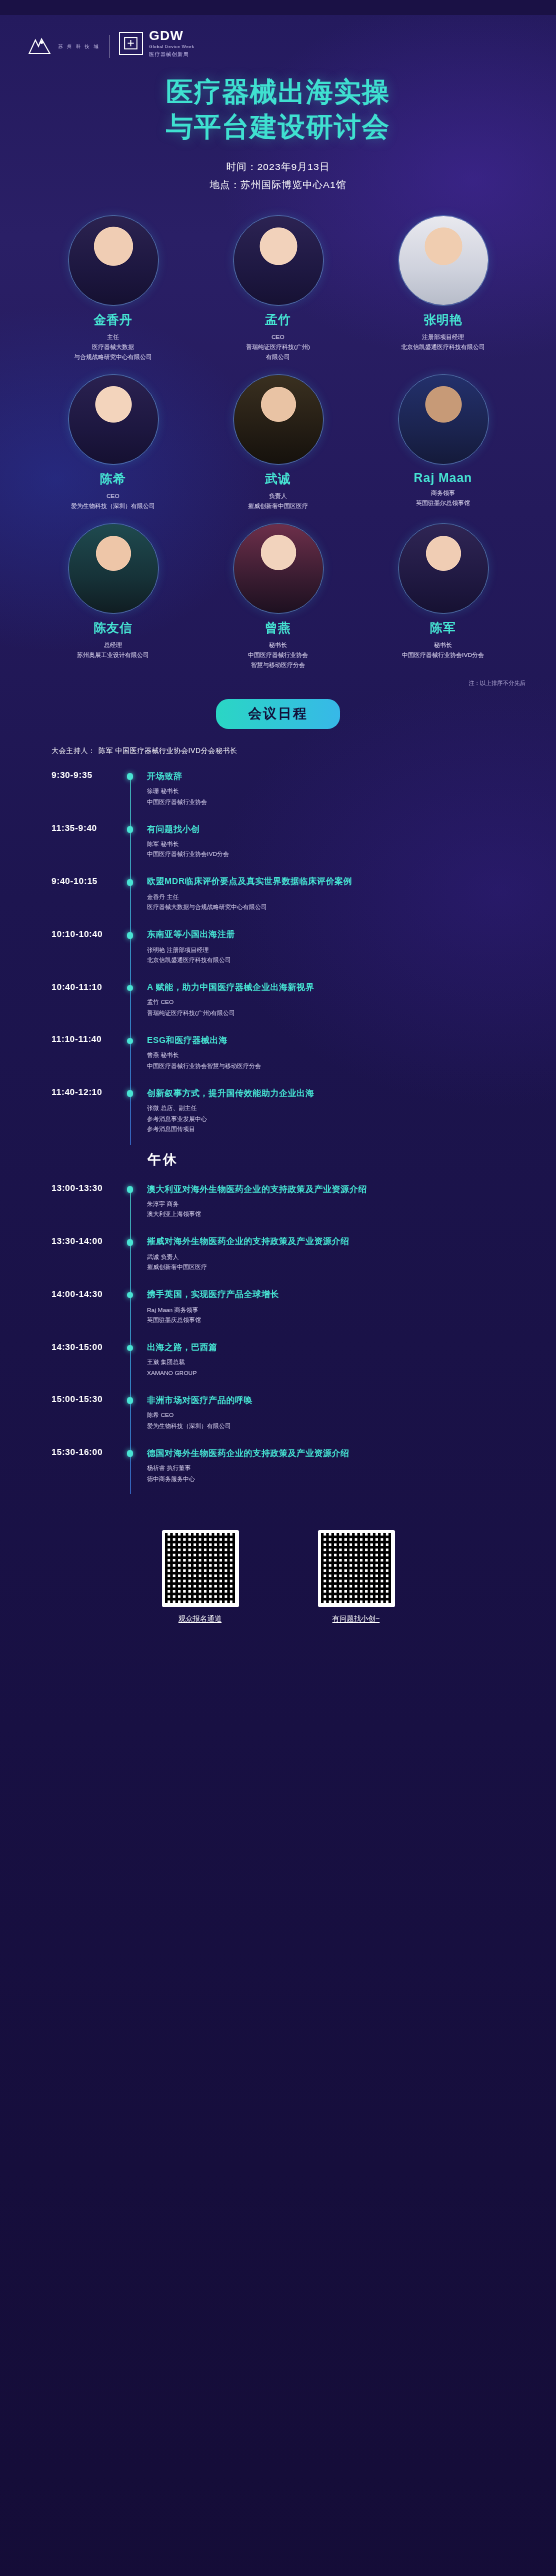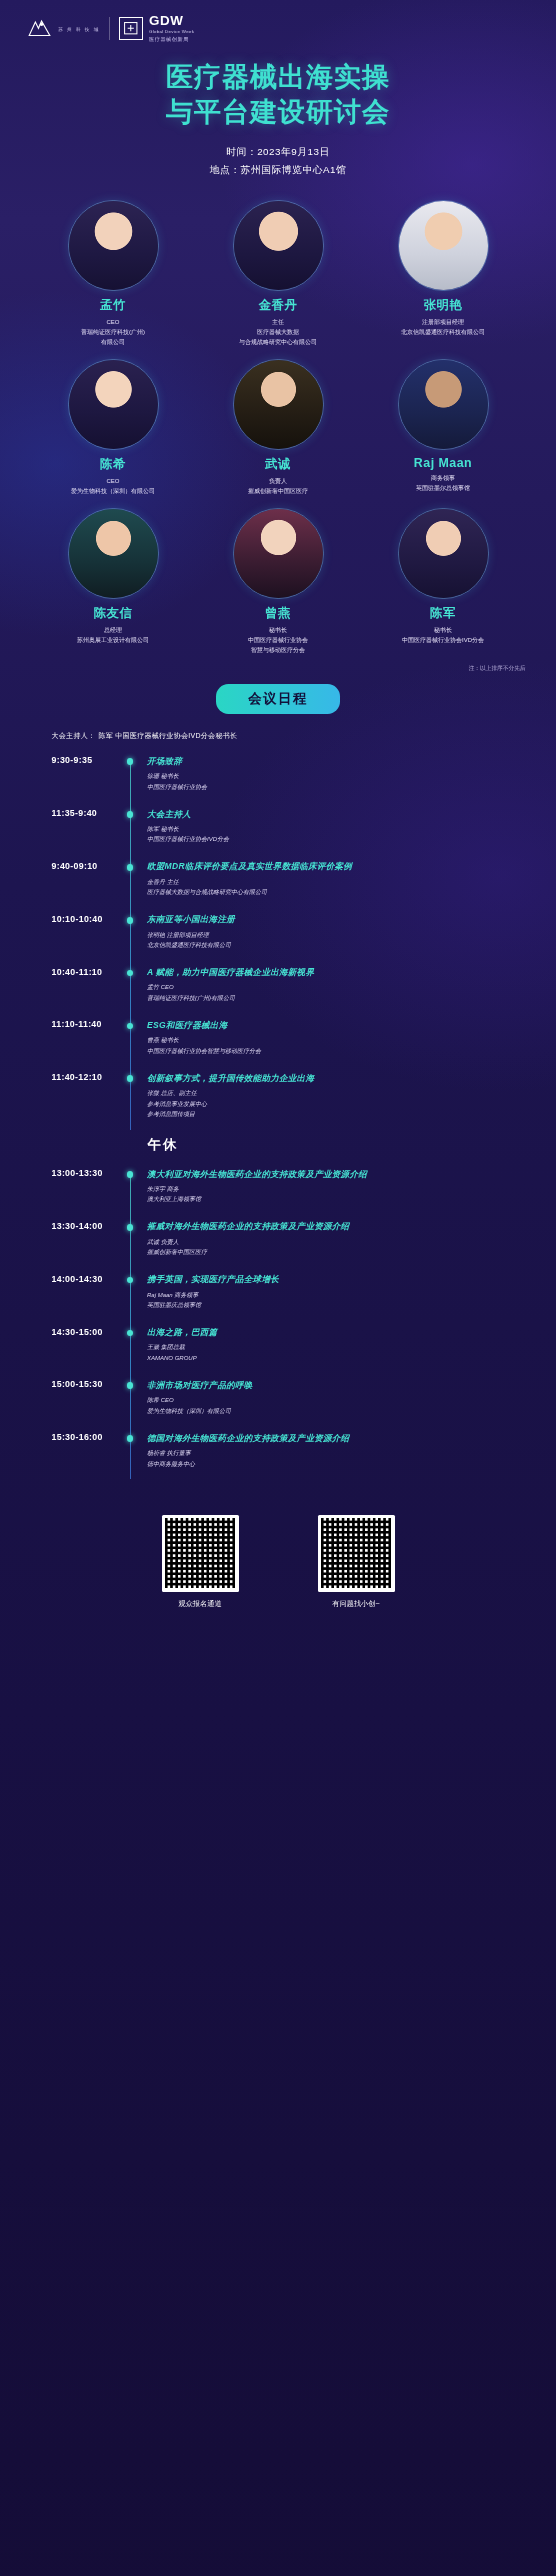--- a/index.html
+++ b/index.html
@@ -17,23 +17,24 @@
     background:
       radial-gradient(ellipse 361px 258px at 85% 165px, rgba(70,40,160,0.55), transparent 70%),
       radial-gradient(ellipse 309px 247px at 10% 464px, rgba(40,60,170,0.42), transparent 70%),
       radial-gradient(ellipse 412px 309px at 90% 876px, rgba(60,35,150,0.35), transparent 70%),
       linear-gradient(180deg, #241a5e 0%, #2a1f66 8%, #241a5c 18%, #1d1550 32%, #1a1248 48%, #181043 62%, #160e3c 78%, #140c36 100%);
   }
 
   
   .logo-bar {
     display: flex;
-    align-items: center;
+    align-items: flex-end;
     padding: 14.4px 0 0 25px;
     gap: 9.3px;
+    margin-top: 15px;
   }
   .logo-left { display: flex; align-items: center; gap: 5.2px; }
   .logo-mark {
     width: 28px; height: 24px;
     display: flex; align-items: center; justify-content: center;
   }
   .logo-cn {
     font-size: 4.6px; letter-spacing: 1.5px; color: #cfc8ee; margin-top: 2.1px;
   }
   .logo-divider { width: 0.5px; height: 23px; background: rgba(255,255,255,0.28); }
@@ -121,37 +122,37 @@
     width: 77px; text-align: left; padding-right: 13.4px;
     font-size: 8.8px; color: #ffffff; font-weight: bold; letter-spacing: 0.3px;
     flex: none;
     padding-top: 0.5px;
   }
   .dot {
     position: absolute; left: 75px; top: 3.6px;
     width: 6.7px; height: 6.7px; border-radius: 50%;
     background: #49e4d4; box-shadow: 0 0 5.2px rgba(73,228,212,.9);
   }
-  .row .body { padding-left: 18.5px; font-style: italic; }
+  .row .body { padding-left: 18.5px; }
   .sess-title {
     font-size: 8.5px; color: #46e3d2; font-weight: bold; line-height: 1.5;
     letter-spacing: 0.3px;
   }
   .sess-people { margin-top: 3.6px; font-size: 6px; color: #ded8f3; line-height: 1.75; }
 
   .lunch {
     width: 453px; margin: 1px auto 9.3px;
     padding-left: 96px;
     font-size: 13.4px; font-weight: bold; color: #ffffff; letter-spacing: 2.1px;
   }
 
   
   .qr-area {
     margin: 30px auto 0; width: 330px;
-    display: flex; justify-content: center; gap: 79px;
+    display: flex; justify-content: center; gap: 79px; text-decoration: underline;
   }
   .qr-item { text-align: center; }
   .qr-box {
     width: 77px; height: 77px; background: #ffffff; padding: 3.6px; border-radius: 1.5px;
   }
   .qr-grid {
     width: 100%; height: 100%;
     background-color: #ffffff;
     background-image:
       repeating-linear-gradient(90deg, #000 0 2.6px, transparent 2.6px 5.2px),
@@ -202,38 +203,38 @@
     </div>
     <div class="meta">
       <div class="meta-line">时间：2023年9月13日</div>
       <div class="meta-line">地点：苏州国际博览中心A1馆</div>
     </div>
   </div>
 
   <div class="speakers">
     <div class="sp">
       <div class="sp-photo">
+          <div class="ph" style="background:radial-gradient(circle at 50% 34%, #f0cdb4 0 26%, transparent 27%),linear-gradient(180deg,#2b2250,#1d1740 60%,#151031)"></div>
+        </div>
+      <div class="sp-name">金香丹</div>
+      <div class="sp-role" style="white-space:pre-line">主任
+医疗器械大数据
+与合规战略研究中心有限公司</div>
+    </div>
+    <div class="sp">
+      <div class="sp-photo">
           <div class="ph" style="background:radial-gradient(circle at 50% 34%, #f2d2bb 0 25%, transparent 26%),linear-gradient(180deg,#2c2353,#1e1842 60%,#161133)"></div>
         </div>
       <div class="sp-name">孟竹</div>
       <div class="sp-role" style="white-space:pre-line">CEO
 普瑞纯证医疗科技(广州)
 有限公司</div>
     </div>
     <div class="sp">
       <div class="sp-photo">
-          <div class="ph" style="background:radial-gradient(circle at 50% 34%, #f0cdb4 0 26%, transparent 27%),linear-gradient(180deg,#2b2250,#1d1740 60%,#151031)"></div>
-        </div>
-      <div class="sp-name">金香丹</div>
-      <div class="sp-role" style="white-space:pre-line">主任
-医疗器械大数据
-与合规战略研究中心有限公司</div>
-    </div>
-    <div class="sp">
-      <div class="sp-photo">
           <div class="ph" style="background:radial-gradient(circle at 50% 34%, #f0cdb0 0 25%, transparent 26%),linear-gradient(180deg,#e9e9ef,#cfd2dd 60%,#b7bcc9)"></div>
         </div>
       <div class="sp-name">张明艳</div>
       <div class="sp-role" style="white-space:pre-line">注册部项目经理
 北京信凯盛通医疗科技有限公司</div>
     </div>
 
     <div class="sp">
       <div class="sp-photo">
           <div class="ph" style="background:radial-gradient(circle at 50% 33%, #f3d4bc 0 24%, transparent 25%),linear-gradient(180deg,#2a2150,#1d1740 60%,#151031)"></div>
@@ -306,28 +307,28 @@
         <div class="sess-title">开场致辞</div>
         <div class="sess-people" style="white-space:pre-line">徐珊  秘书长
 中国医疗器械行业协会</div>
       </div>
     </div>
 
     <div class="row">
       <div class="time">11:35-9:40</div>
       <div class="dot"></div>
       <div class="body">
-        <div class="sess-title">大会主持人</div>
+        <div class="sess-title">有问题找小创</div>
         <div class="sess-people" style="white-space:pre-line">陈军  秘书长
 中国医疗器械行业协会IVD分会</div>
       </div>
     </div>
 
     <div class="row">
-      <div class="time">9:40-09:10</div>
+      <div class="time">9:40-10:15</div>
       <div class="dot"></div>
       <div class="body">
         <div class="sess-title">欧盟MDR临床评价要点及真实世界数据临床评价案例</div>
         <div class="sess-people" style="white-space:pre-line">金香丹  主任
 医疗器械大数据与合规战略研究中心有限公司</div>
       </div>
     </div>
 
     <div class="row">
       <div class="time">10:10-10:40</div>

